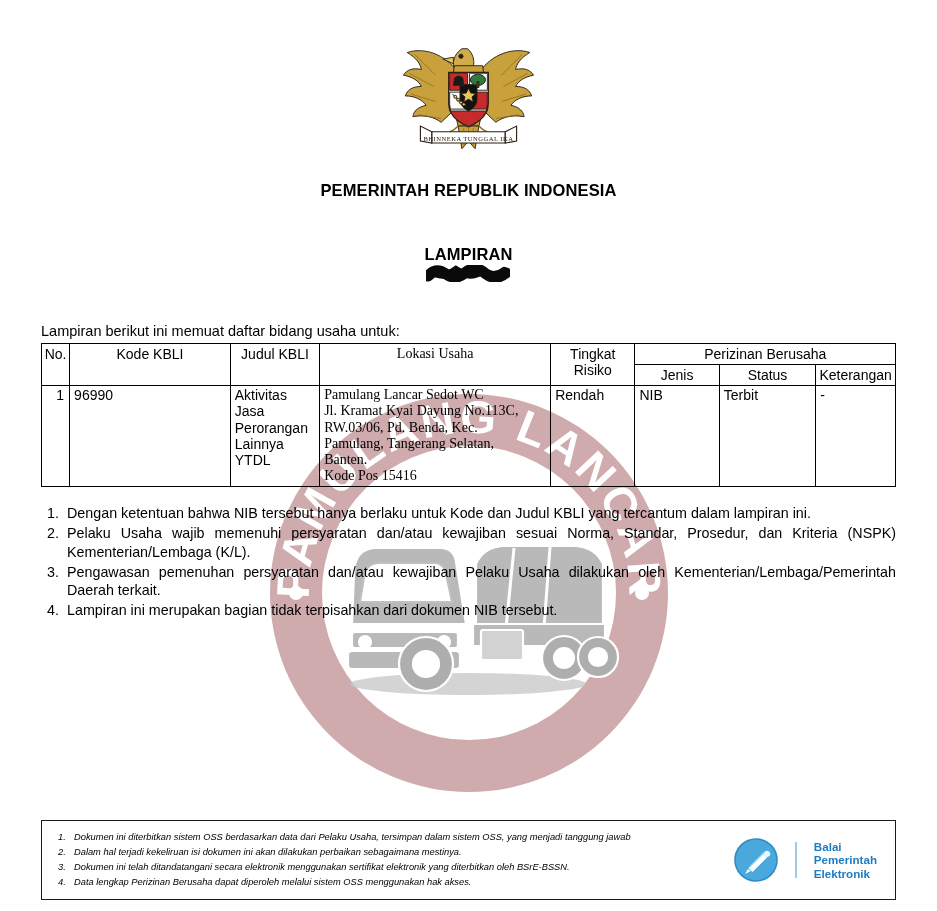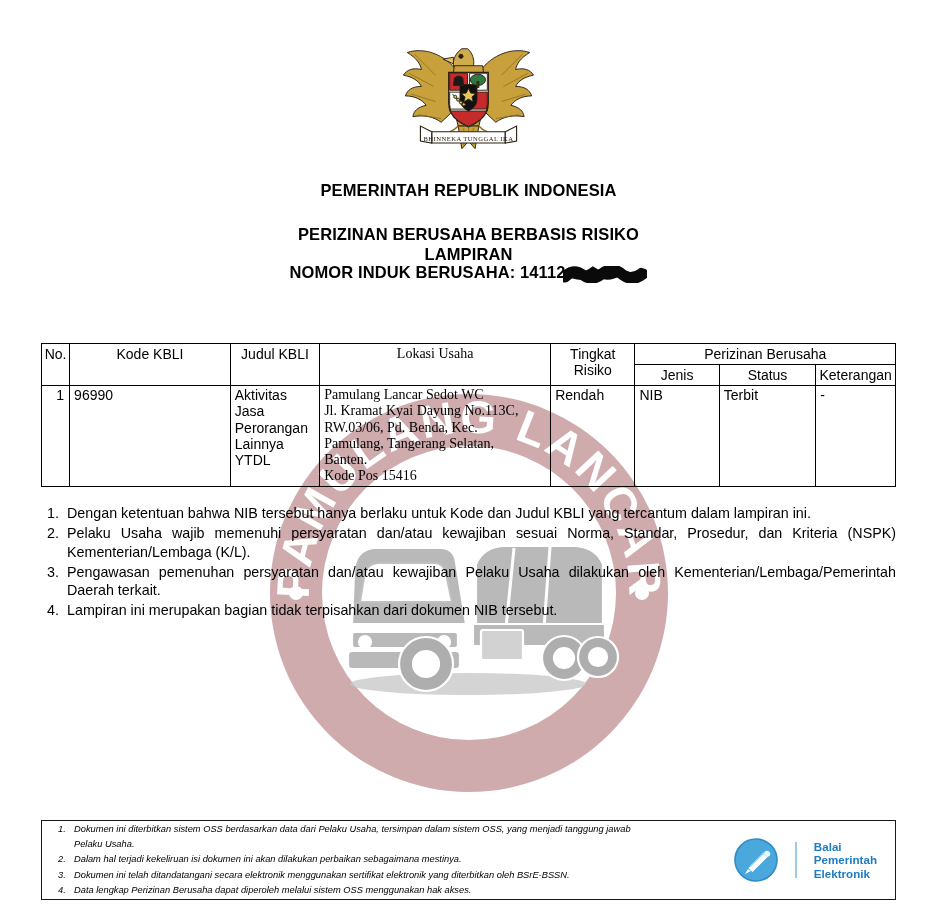--- a/index.html
+++ b/index.html
@@ -282,34 +282,33 @@
           <path d="M36 110 L114 110 L114 122 L36 122 Z" fill="#ffffff" stroke="#2b2114" stroke-width="1.2"></path>
           <path d="M36 110 L24 104 L24 120 L36 122 Z" fill="#ffffff" stroke="#2b2114" stroke-width="1.2"></path>
           <path d="M114 110 L126 104 L126 120 L114 122 Z" fill="#ffffff" stroke="#2b2114" stroke-width="1.2"></path>
           <text x="75" y="120" text-anchor="middle" font-family="Liberation Serif, serif" font-size="7" fill="#2b2114" stroke="none" letter-spacing=".5">BHINNEKA TUNGGAL IKA</text>
         </g>
       </svg>
     </div>
   </div>
 
   <div class="hdr-line" id="hdr-country">PEMERINTAH REPUBLIK INDONESIA</div>
-  <div class="hdr-line" id="hdr-title1">PERIZINAN BERUSAHA BERBASIS RISIKO</div>
   <div class="hdr-line" id="hdr-title2">LAMPIRAN</div>
   <div class="hdr-line" id="hdr-nib">
     <span class="nib-row">
-      <span>NOMOR INDUK BERUSAHA: 14112</span>
       <span class="redaction">
         <svg viewBox="0 0 84 17" xmlns="http://www.w3.org/2000/svg">
           <path d="M2 11 Q10 2 20 9 Q30 16 40 7 Q50 0 60 9 Q70 16 80 8" stroke="#0a0a0a" stroke-width="11" fill="none" stroke-linecap="round"></path>
           <path d="M6 6 Q18 14 30 5 Q44 14 56 6 Q68 14 78 6" stroke="#0a0a0a" stroke-width="8" fill="none" stroke-linecap="round"></path>
         </svg>
       </span>
     </span>
   </div>
 
+  <div id="intro">Lampiran berikut ini memuat daftar bidang usaha untuk:</div>
 
   <table id="main-table">
     <thead>
       <tr>
         <th class="c-no th-no" rowspan="2">No.</th>
         <th class="c-kode" rowspan="2">Kode KBLI</th>
         <th class="c-judul" rowspan="2">Judul KBLI</th>
         <th class="c-lokasi" rowspan="2">Lokasi Usaha</th>
         <th class="c-tingkat" rowspan="2">
           <span>Tingkat</span><br>
@@ -368,21 +367,20 @@
       <div class="note-body nojust">Lampiran ini merupakan bagian tidak terpisahkan dari dokumen NIB tersebut.</div>
     </div>
   </div>
 
   <div id="footer-box">
     <div id="footer-notes">
       <div class="fnote">
         <div class="fnum">1.</div>
         <div class="fbody">Dokumen ini diterbitkan sistem OSS berdasarkan data dari Pelaku Usaha, tersimpan dalam sistem OSS, yang menjadi tanggung jawab</div>
       </div>
-      <div class="fcont">Pelaku Usaha.</div>
       <div class="fnote">
         <div class="fnum">2.</div>
         <div class="fbody">Dalam hal terjadi kekeliruan isi dokumen ini akan dilakukan perbaikan sebagaimana mestinya.</div>
       </div>
       <div class="fnote">
         <div class="fnum">3.</div>
         <div class="fbody">Dokumen ini telah ditandatangani secara elektronik menggunakan sertifikat elektronik yang diterbitkan oleh BSrE-BSSN.</div>
       </div>
       <div class="fnote">
         <div class="fnum">4.</div>

